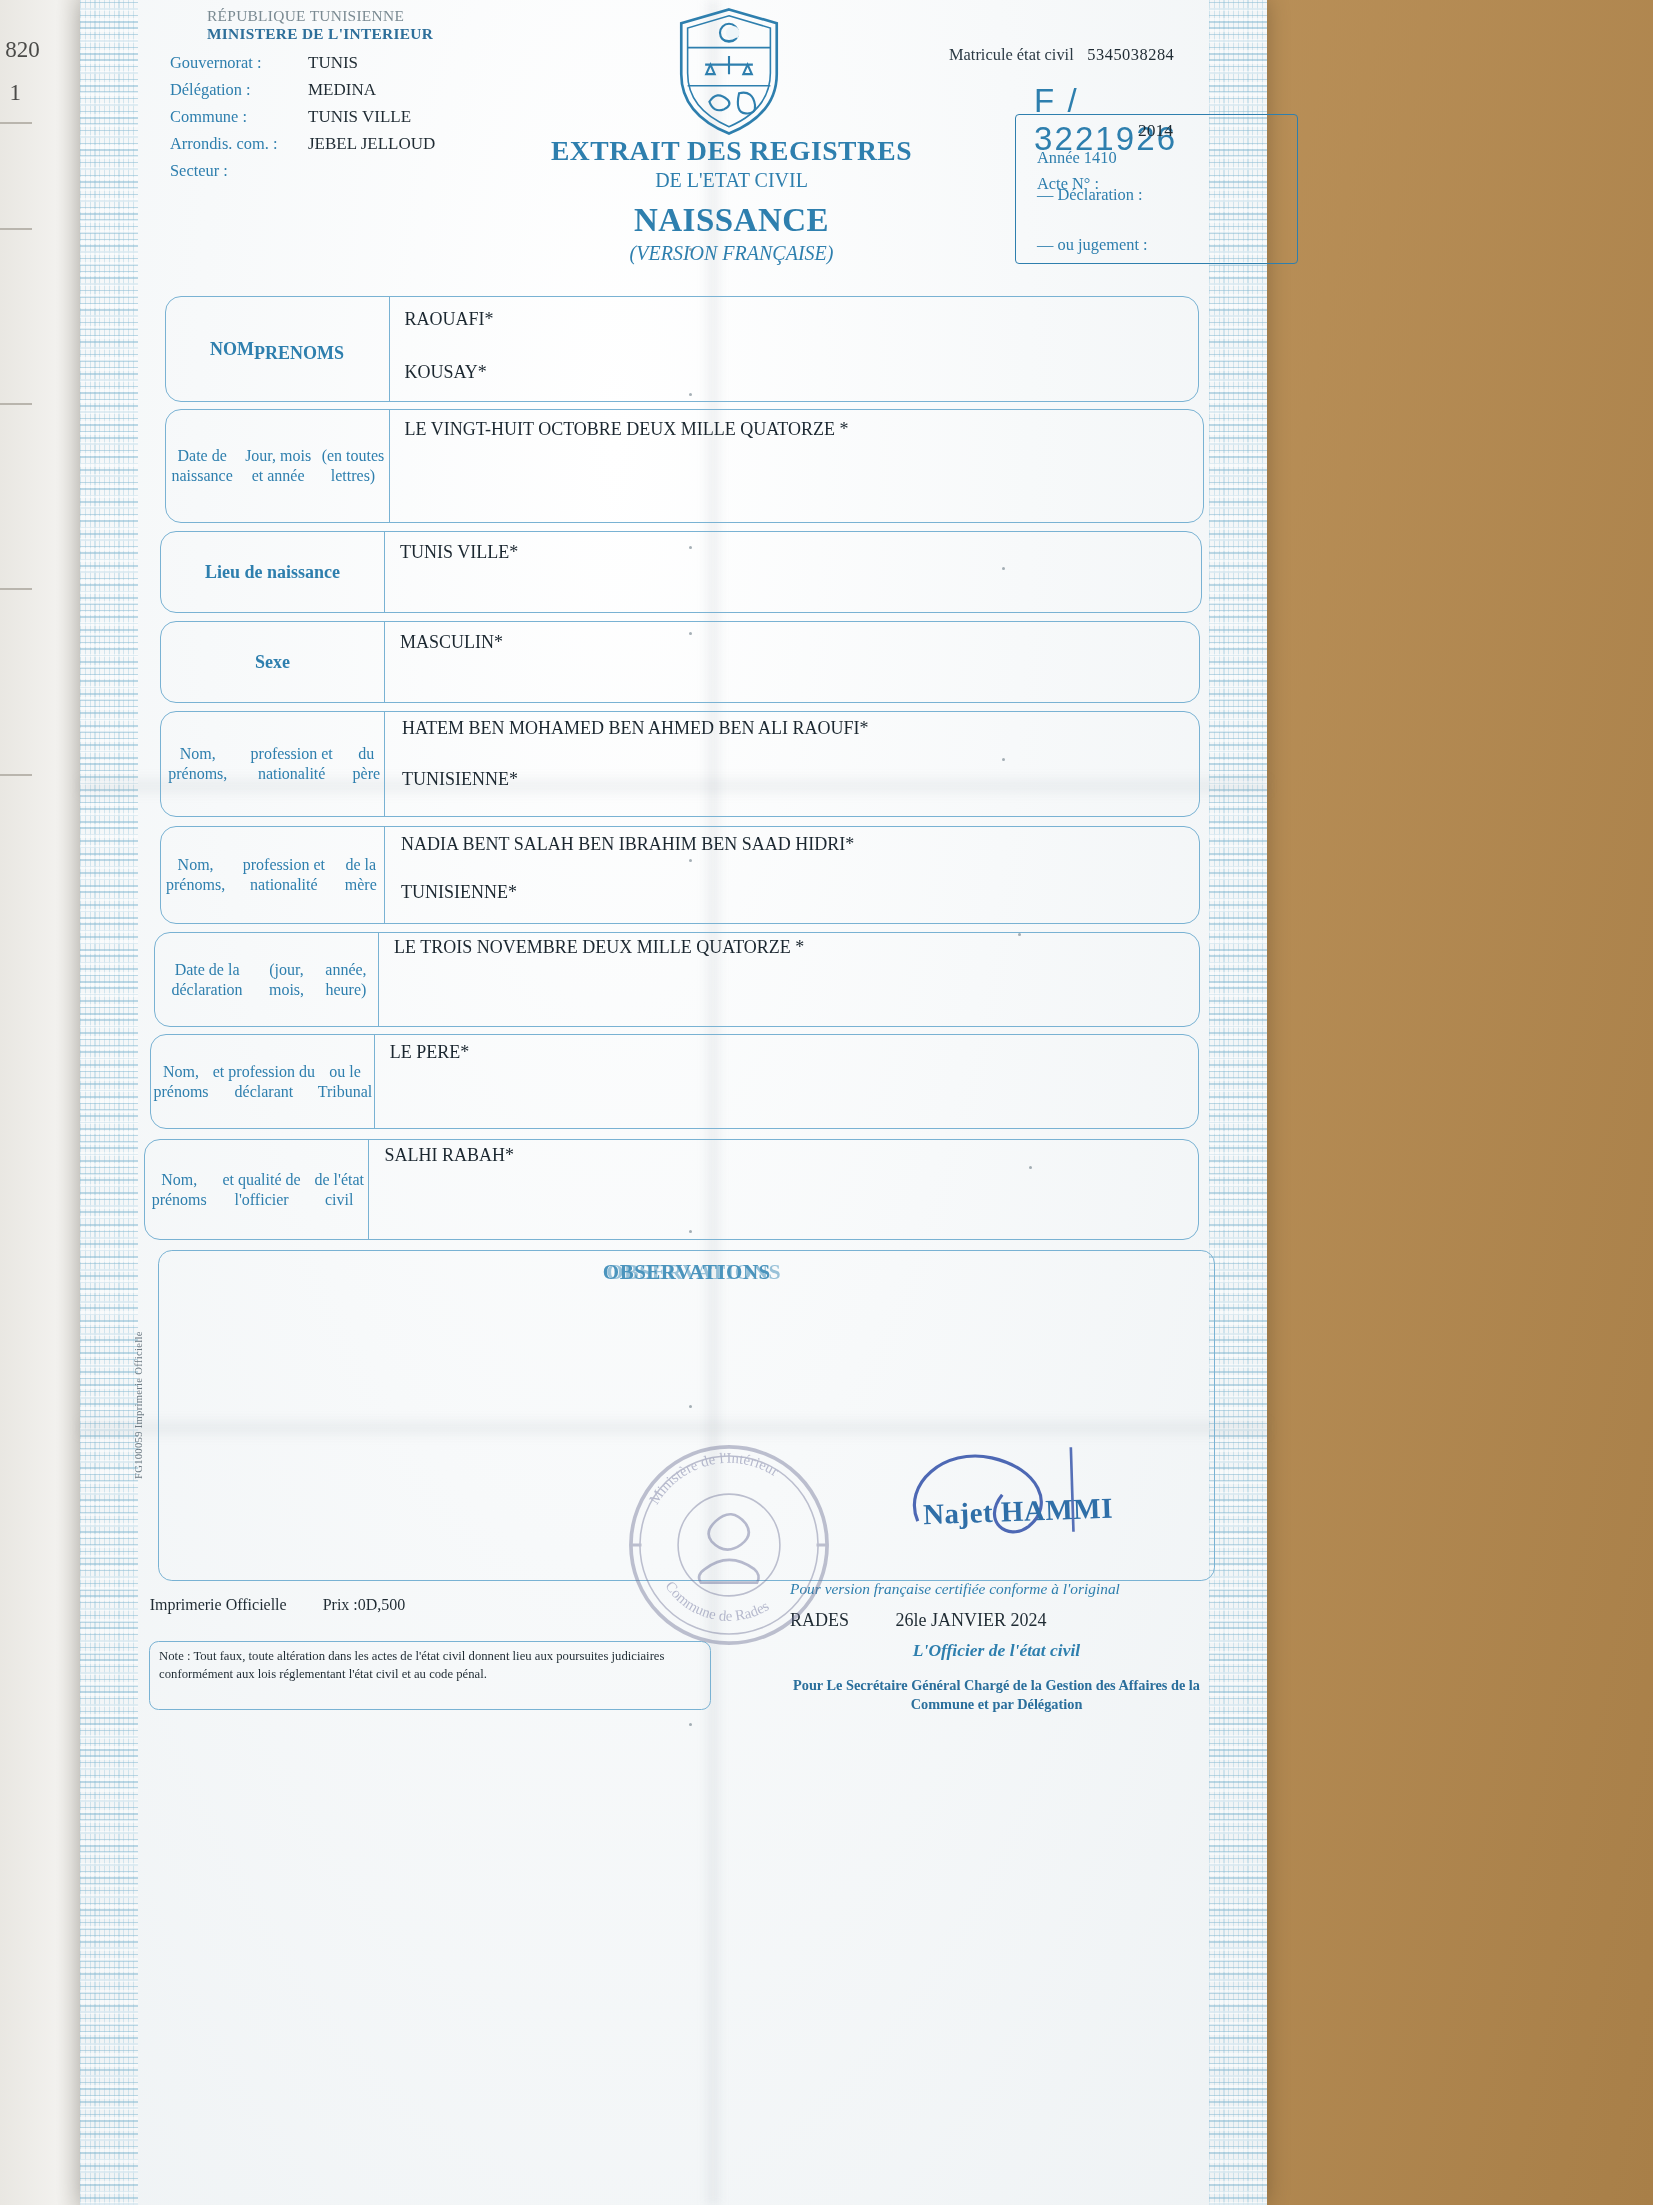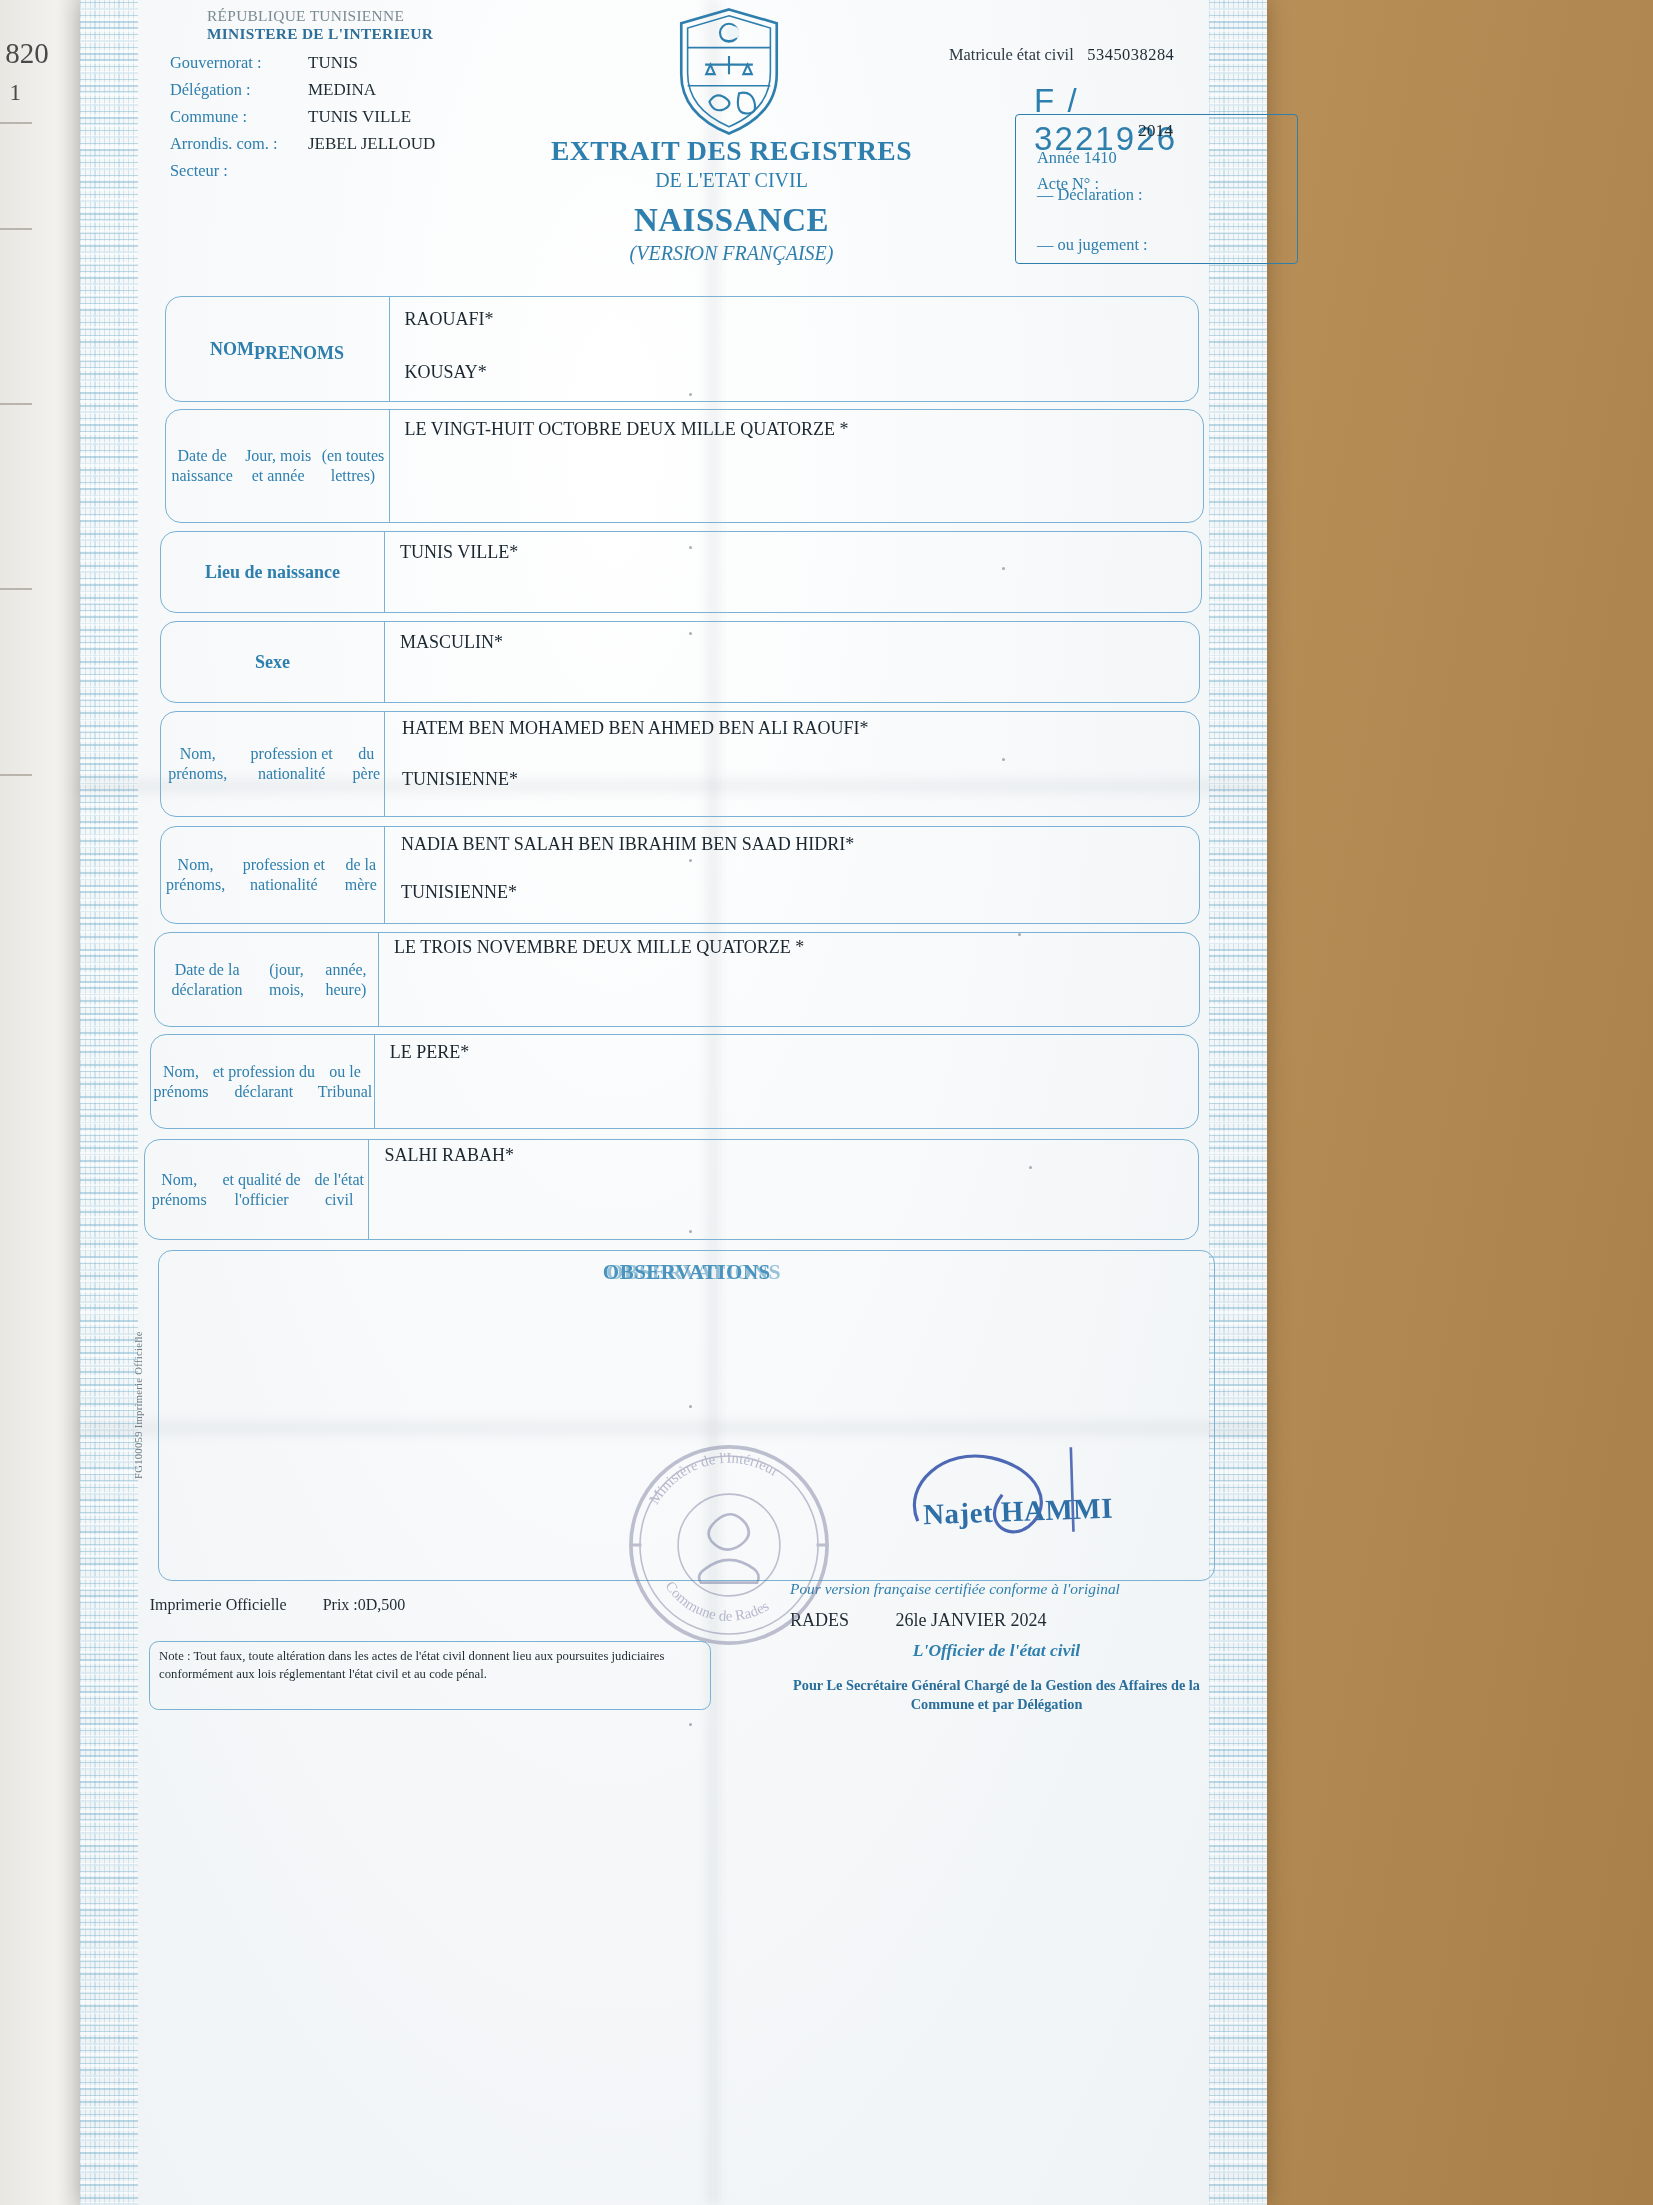--- a/index.html
+++ b/index.html
@@ -116,21 +116,21 @@
     font-size:10.6px;color:#6d7b84;letter-spacing:0.3px;white-space:nowrap;
   }
   .dot{position:absolute;width:3.2px;height:3.2px;border-radius:50%;background:#6a7b86;opacity:.6;}
 </style>
 </head>
 <body>
 
 <div class="desk"></div>
 
 <div class="left-strip">
-  <div class="txt" style="left:5.3px;top:37px;font-size:29px;">820</div>
+  <div class="txt" style="left:5.3px;top:37px;font-size:23px;">820</div>
   <div class="txt" style="left:9.5px;top:80px;font-size:23px;">1</div>
   <div class="ln" style="top:122px;"></div>
   <div class="ln" style="top:228px;"></div>
   <div class="ln" style="top:403px;"></div>
   <div class="ln" style="top:588px;"></div>
   <div class="ln" style="top:774px;"></div>
 </div>
 
 <div class="sheet">
 

